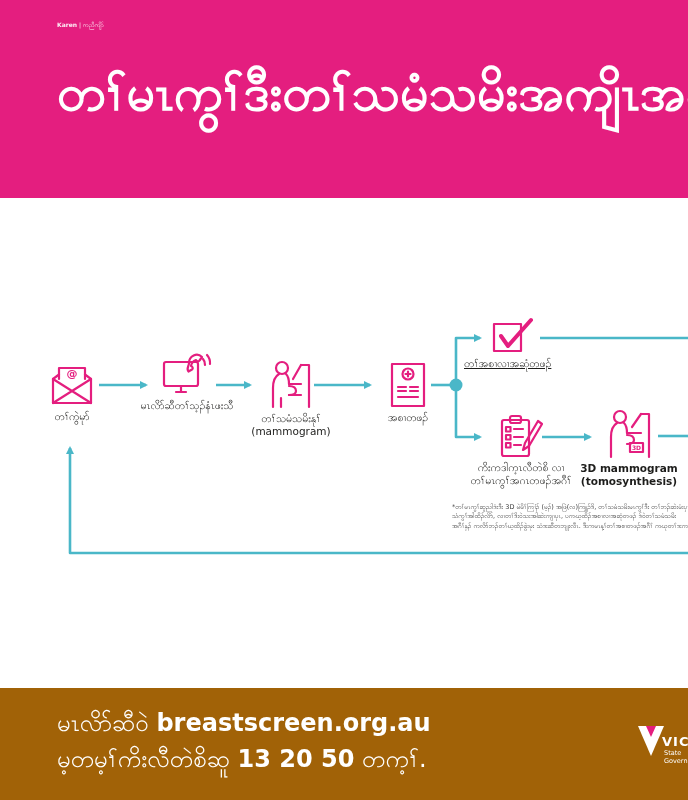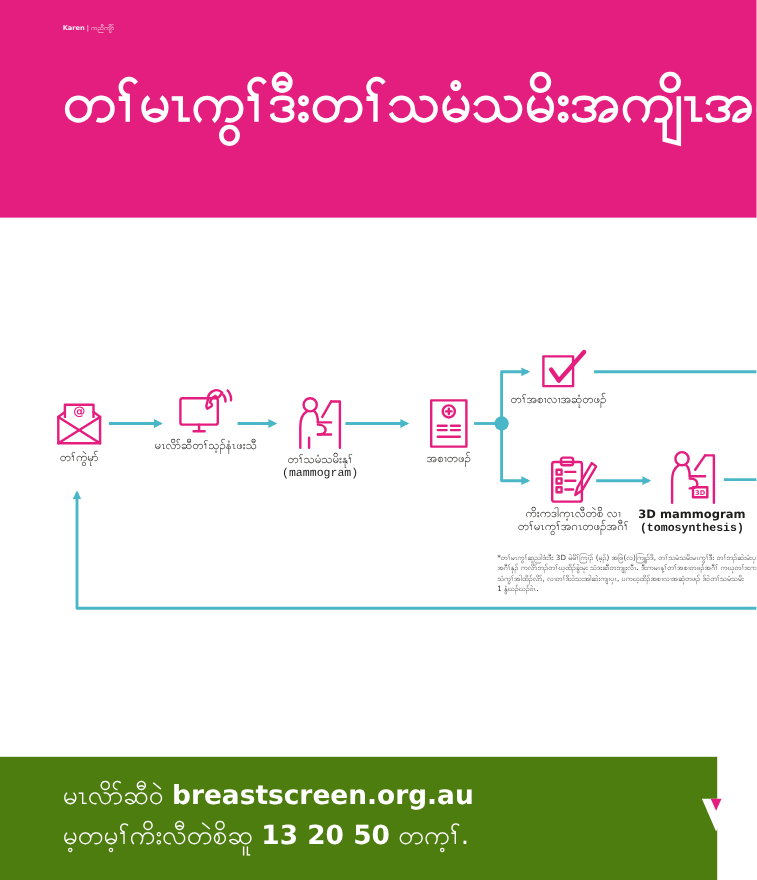--- a/index.html
+++ b/index.html
@@ -1,36 +1,36 @@
 <!DOCTYPE html>
 <html><head>
 <meta charset="utf-8">
 <style>
   html,body{margin:0;padding:0;background:#fff;}
   #poster{
     position:relative;width:688px;height:800px;overflow:hidden;background:#ffffff;
     font-family:"DejaVu Sans","Liberation Sans",sans-serif;color:#1d1d1b;
   }
-  .abs{position:absolute;}
+  .abs{position:absolute;text-decoration:underline;}
   
   .header{position:absolute;left:0;top:0;width:688px;height:198px;background:#e41e7f;overflow:hidden;}
   .lang-label{position:absolute;left:57px;top:21px;font-size:6px;color:#ffffff;opacity:.92;white-space:nowrap;}
   .lang-label .b{font-weight:700;}
   .title{position:absolute;left:57px;top:55px;font-size:50px;line-height:1.55;font-weight:700;color:#ffffff;white-space:nowrap;}
   
   .flow{position:absolute;left:0;top:198px;width:688px;height:490px;background:#ffffff;}
   .connectors{position:absolute;left:0;top:0;width:688px;height:490px;}
   .step{position:absolute;display:flex;flex-direction:column;align-items:center;}
   .icon{display:block;}
   .lbl{font-size:10.5px;line-height:1.2;text-align:left;color:#1d1d1b;white-space:nowrap;margin-top:3px;}
-  .lbl2{font-size:10.5px;line-height:1.2;text-align:center;color:#1d1d1b;white-space:nowrap;font-family:Liberation Mono, monospace;}
+  .lbl2{font-size:10.5px;line-height:1.2;text-align:center;color:#1d1d1b;white-space:nowrap;}
   .lbl-bold{font-weight:700;}
   .fineprint{position:absolute;left:452px;top:305px;width:236px;font-size:6.5px;line-height:9.4px;color:#3c3c3c;white-space:nowrap;overflow:hidden;}
   
-  .footer{position:absolute;left:0;top:688px;width:652px;height:112px;background:#4d7c0f;overflow:hidden;}
+  .footer{position:absolute;left:0;top:688px;width:652px;height:112px;background:#a16207;overflow:hidden;padding-left:36px;}
   .cta{position:absolute;left:57px;top:17px;color:#ffffff;font-size:24px;line-height:36px;white-space:nowrap;}
   .cta .b{font-weight:700;}
   .vic-logo{position:absolute;left:638px;top:722px;width:140px;height:70px;color:#ffffff;}
   .vic-name{position:absolute;left:24px;top:12px;font-size:13px;font-weight:700;letter-spacing:1px;white-space:nowrap;}
   .vic-sub{position:absolute;left:26px;top:27px;font-size:6.5px;line-height:8px;white-space:nowrap;}
 </style>
 </head>
 <body>
 
 <div id="poster">
@@ -159,23 +159,22 @@
           <rect x="26" y="34" width="13" height="9"></rect>
         </g>
         <text x="32.5" y="41" font-size="6" font-weight="700" fill="#e41e7f" text-anchor="middle">3D</text>
       </svg>
       <div class="lbl lbl-bold">3D mammogram</div>
       <div class="lbl2 lbl-bold">(tomosynthesis)</div>
     </div>
 
     <div class="fineprint">
       <div>*တၢ်မၤကွၢ်ဆူညါဒံးဒီး 3D မဲမိၢ်ကြၢံၣ် (မ့ၣ်) အဖြဲ(လ)ကြူၣ်ဒိ, တၢ်သမံသမိးမၤကွၢ်ဒီး တၢ်ဘၣ်ဆဲးမံးပှၤ</div>
+      <div>သံကွၢ်အါထိၣ်လိာ်, လၢတၢ်ဒိးဝဲသးအါဆဲးကျၢပှၤ, ပကဃ့ထိၣ်အစၢလၢအဆုံတဖၣ် ဒ်ဝဲတၢ်သမံသမိး</div>
       <div>အဂီၢ်နှၣ် ကလိာ်ဘၣ်တၢ်ဃ့ထိၣ်ခွဲးမုး သံဒးဆီတဘျုးလီၤ. ဒီးကမၤန့ၢ်တၢ်အစၢတဖၣ်အဂီၢ် ကဃုတၢ်ဒးက</div>
-      <div>သံကွၢ်အါထိၣ်လိာ်, လၢတၢ်ဒိးဝဲသးအါဆဲးကျၢပှၤ, ပကဃ့ထိၣ်အစၢလၢအဆုံတဖၣ် ဒ်ဝဲတၢ်သမံသမိး</div>
-      <div>1 နွံဃၣ်ဃၣ်ဝဲၤ.</div>
     </div>
 
   </div>
 
   <div class="footer">
     <div class="cta">
       <div><span>မၤလိာ်ဆီဝဲ </span><span class="b">breastscreen.org.au</span></div>
       <div><span>မ့တမ့ၢ်ကိးလီတဲစိဆူ </span><span class="b">13 20 50</span><span> တက့ၢ်.</span></div>
     </div>
   </div>

